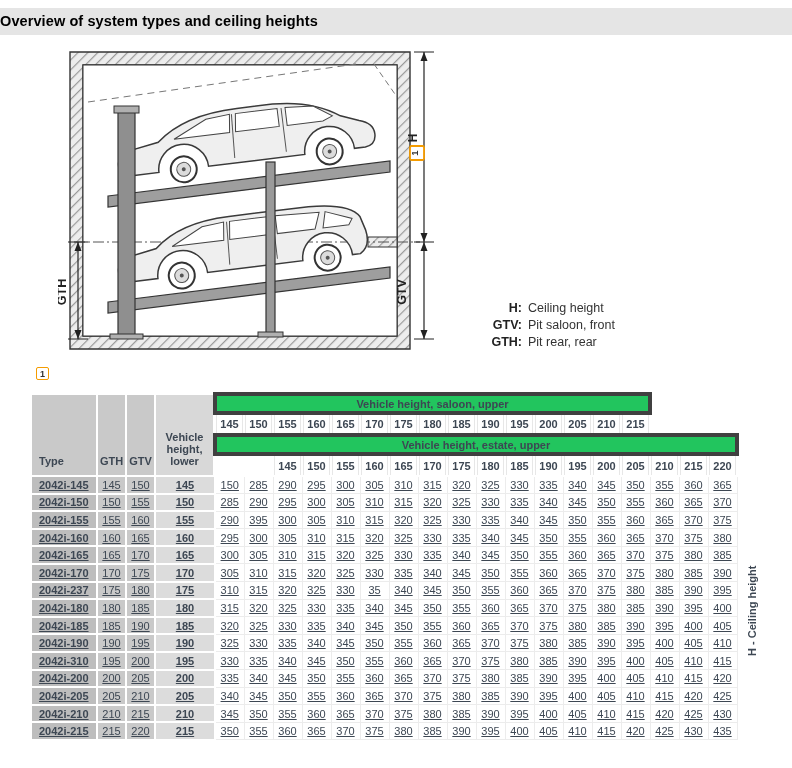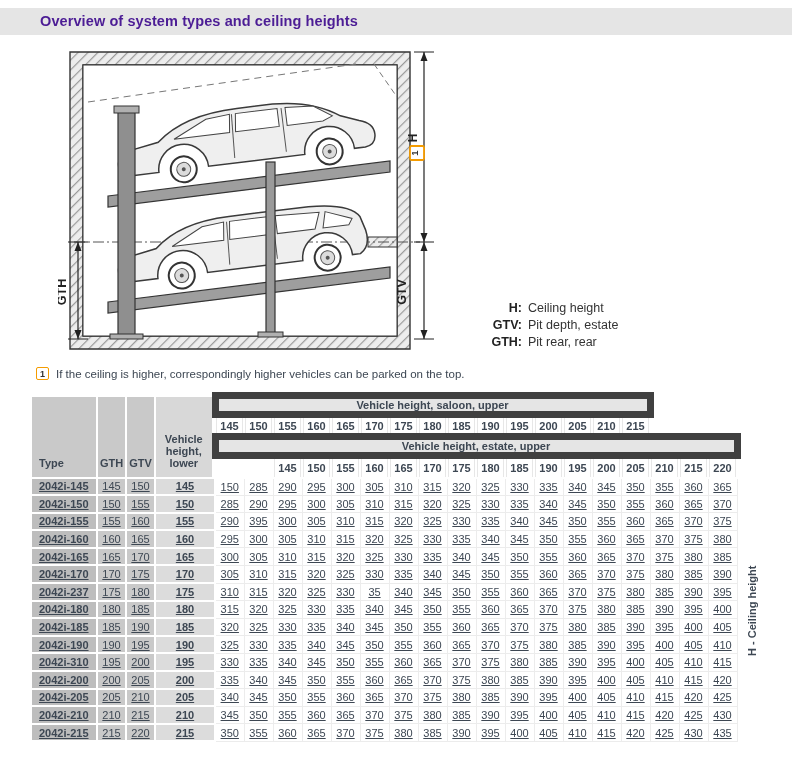--- a/index.html
+++ b/index.html
@@ -2,21 +2,21 @@
 <html><head>
 <meta charset="utf-8">
 <style>
   * { margin:0; padding:0; box-sizing:border-box; }
   html,body { background:#fff; }
   body { font-family:"Liberation Sans", sans-serif; color:#3d4753; }
   .page { position:relative; width:792px; height:768px; background:#fff; overflow:hidden; }
 
   
   .title-bar { position:absolute; left:0; top:8px; width:792px; height:27px; background:#e5e5e5; }
-  .title-bar h1 { font-size:14.5px; font-weight:bold; color:#4c1d95; line-height:27px; padding-left:40px; letter-spacing:.1px; }
+  .title-bar h1 { font-size:14.5px; font-weight:bold; color:#000000; line-height:27px; letter-spacing:.1px; }
 
   
   .diagram { position:absolute; left:58px; top:42px; width:378px; height:320px; }
 
   
   .legend { position:absolute; left:480px; top:300px; font-size:12.5px; color:#333; }
   .legend-row { display:grid; grid-template-columns:42px auto; gap:6px; line-height:17px; }
   .legend-term { font-weight:bold; text-align:right; color:#222; }
 
   
@@ -26,21 +26,21 @@
                 font-size:9px; font-weight:bold; margin-right:7px; flex:0 0 auto; }
 
   
   .tbl-wrap { position:absolute; left:30px; top:392px; }
   table { border-collapse:collapse; table-layout:fixed; font-family:"Liberation Sans",sans-serif;
           font-size:11px; color:#3d4753; }
   th, td { padding:0; text-align:center; font-weight:normal; white-space:nowrap; overflow:hidden; }
   th.hL { vertical-align:bottom; background:#c9c9c9; border:2px solid #fff; font-weight:bold; padding-bottom:8px; }
   th.type-h { text-align:left; padding-left:7px; }
   th.lower-h { background:#d8d8d8; white-space:normal; line-height:12px; }
-  th.band { background:#e5e5e5; font-weight:bold; border:7px solid #404040; height:19px; }
+  th.band { background:#22c55e; font-weight:bold; border:4px solid #404040; height:19px; }
   th.numh { background:#fff; font-weight:bold; border:2px solid #fff; height:22px;
             box-shadow:inset 1px 0 #e7e7e7, inset -1px 0 #e7e7e7; }
   th.blank { background:#fff; border:2px solid #fff; }
   tbody tr { height:17.6px;text-decoration:underline; }
   td.tcell { background:#bdbdbd; font-weight:bold; border:2px solid #fff; text-align:left; padding-left:7px; }
   td.gcell { background:#c9c9c9; border:2px solid #fff; }
   td.lcell { background:#dcdcdc; font-weight:bold; border:2px solid #fff; }
   td.dcell { background:#fff; border:1px solid #ececec; }
 
   
@@ -144,31 +144,30 @@
     </svg>
   </div>
 
   <div class="legend">
     <div class="legend-row">
       <span class="legend-term">H:</span>
       <span>Ceiling height</span>
     </div>
     <div class="legend-row">
       <span class="legend-term">GTV:</span>
-      <span>Pit depth, estate</span>
+      <span>Pit saloon, front</span>
     </div>
     <div class="legend-row">
       <span class="legend-term">GTH:</span>
       <span>Pit rear, rear</span>
     </div>
   </div>
 
   <div class="footnote">
     <span class="marker-box">1</span>
-    <span>If the ceiling is higher, correspondingly higher vehicles can be parked on the top.</span>
   </div>
 
   <div class="tbl-wrap">
     <table>
         <colgroup>
           <col style="width: 66px;">
           <col style="width: 29px;">
           <col style="width: 29px;">
           <col style="width: 60px;">
           <col style="width: 29px;">

